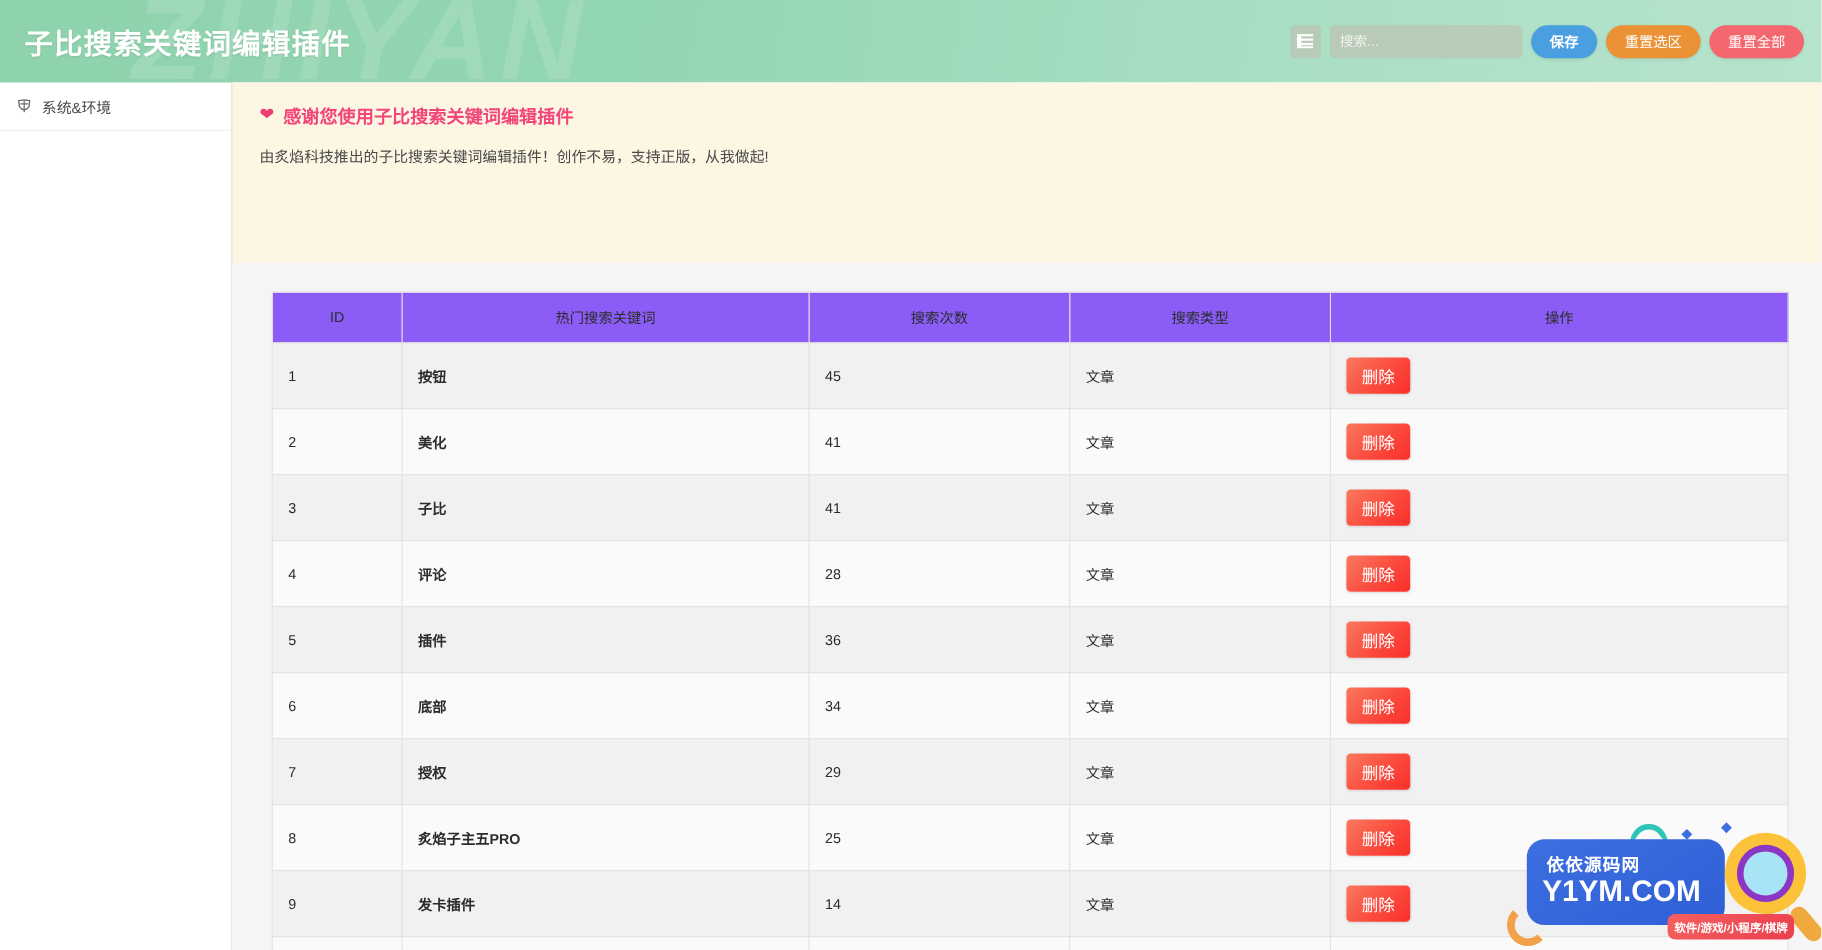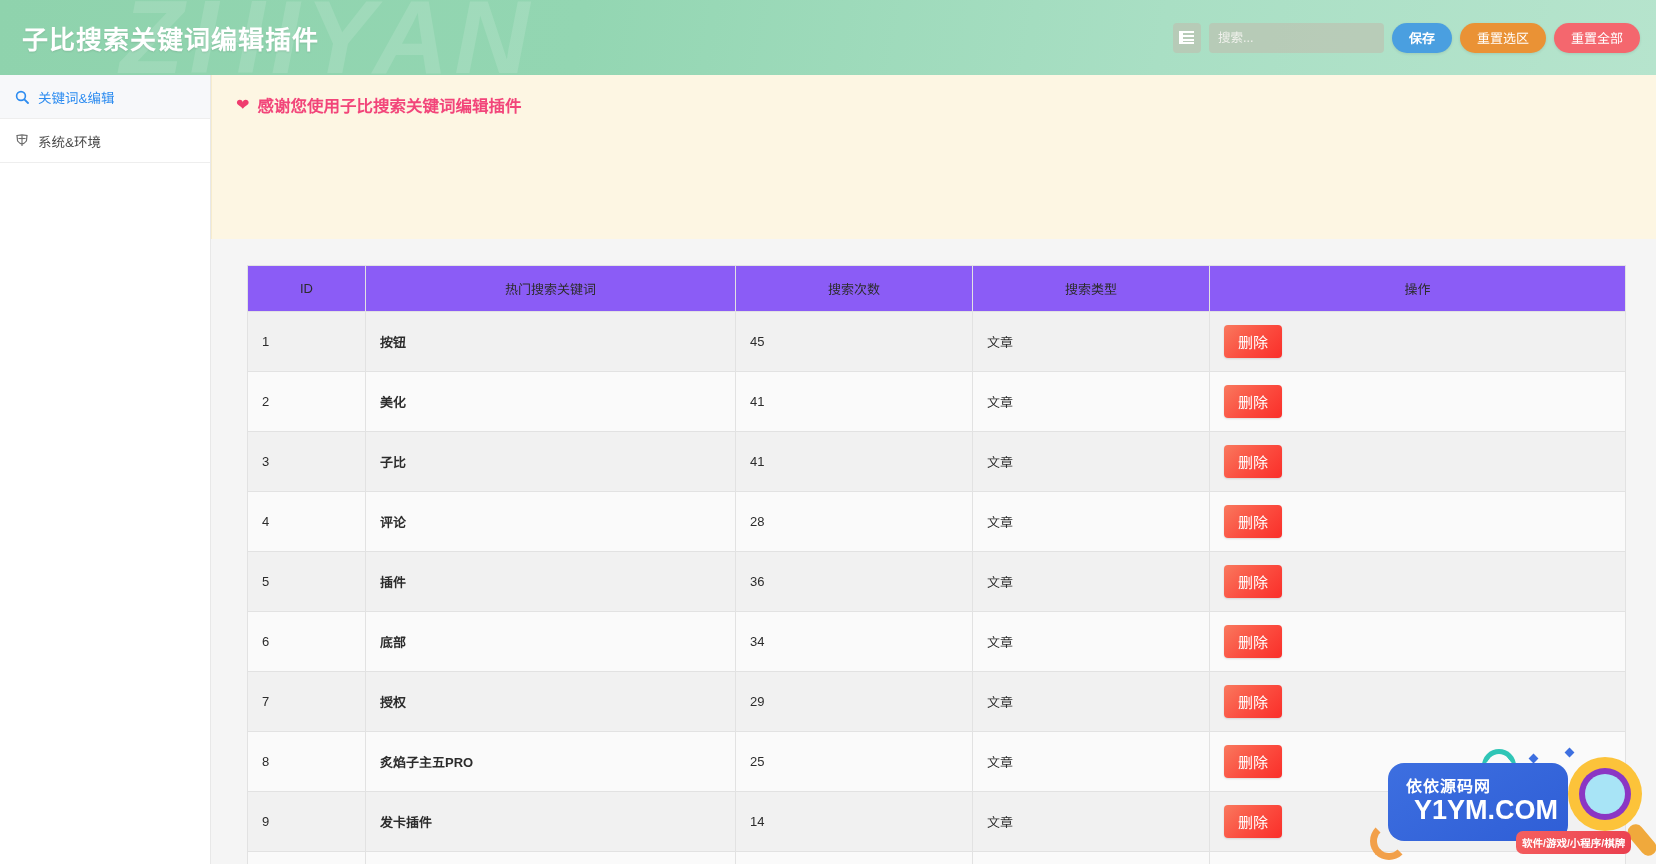--- a/index.html
+++ b/index.html
@@ -239,21 +239,21 @@
   #wm-cn {
     position: absolute;
     left: 36px; top: 26px;
     color: #ffffff;
     font-size: 16px;
     font-weight: bold;
     letter-spacing: 1px;
   }
   #wm-en {
     position: absolute;
-    left: 44px; top: 48px;
+    left: 32px; top: 48px;
     color: #ffffff;
     font-size: 27px;
     font-weight: bold;
     letter-spacing: 0px;
   }
   #wm-tag {
     position: absolute;
     left: 146px; top: 84px;
     background: linear-gradient(135deg,#f5605f,#ea3f4f);
     border-radius: 7px;
@@ -338,49 +338,41 @@
 
     <button class="hbtn hbtn-save">保存</button>
     <button class="hbtn hbtn-reset">重置选区</button>
     <button class="hbtn hbtn-resetall">重置全部</button>
   </div>
 </div>
 
 <div id="body-wrap">
 
   <div id="sidebar">
-    <div class="side-item active">
-      <span class="si-icon">
-        <svg width="14" height="14" viewBox="0 0 14 14" aria-hidden="true">
-          <circle cx="6" cy="6" r="4.4" fill="none" stroke="#2d8cf0" stroke-width="1.6"></circle>
-          <line x1="9.3" y1="9.3" x2="13" y2="13" stroke="#2d8cf0" stroke-width="1.8" stroke-linecap="round"></line>
-        </svg>
-      </span>
-      <span>关键词&amp;编辑</span>
-    </div>
 
     <div class="side-item">
       <span class="si-icon">
         <svg width="14" height="14" viewBox="0 0 14 14" aria-hidden="true">
           <path d="M2 1.5 L7 0.8 L12 1.5 L11.4 7 Q7 12.8 2.6 7 Z" fill="none" stroke="#6a6a6a" stroke-width="1.2"></path>
           <path d="M7 1.5 L7 12" stroke="#6a6a6a" stroke-width="1.1"></path>
           <path d="M3.4 4.5 L10.6 4.5" stroke="#6a6a6a" stroke-width="1.1"></path>
         </svg>
       </span>
       <span>系统&amp;环境</span>
     </div>
   </div>
 
   <div id="main">
 
     <div id="notice">
       <div id="notice-title">
         <span id="notice-heart">❤</span>
         <span>感谢您使用子比搜索关键词编辑插件</span>
       </div>
+      <p id="notice-desc">由炙焰科技推出的子比搜索关键词编辑插件！创作不易，支持正版，从我做起!</p>
     </div>
 
     <div id="table-area">
       <table id="kw-table">
         <colgroup>
           <col class="col-id">
             <col class="col-kw">
             <col class="col-cnt">
             <col class="col-type">
             <col class="col-act">

